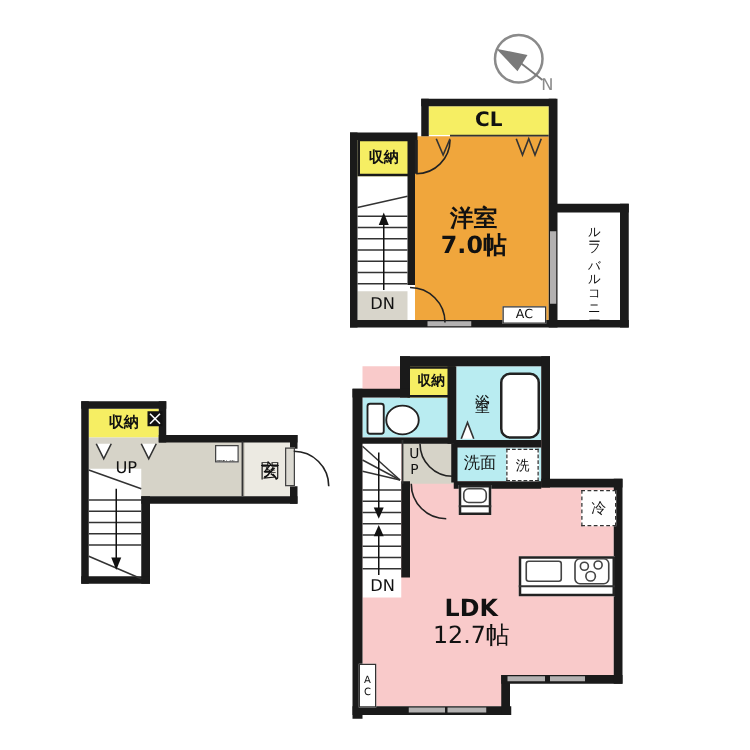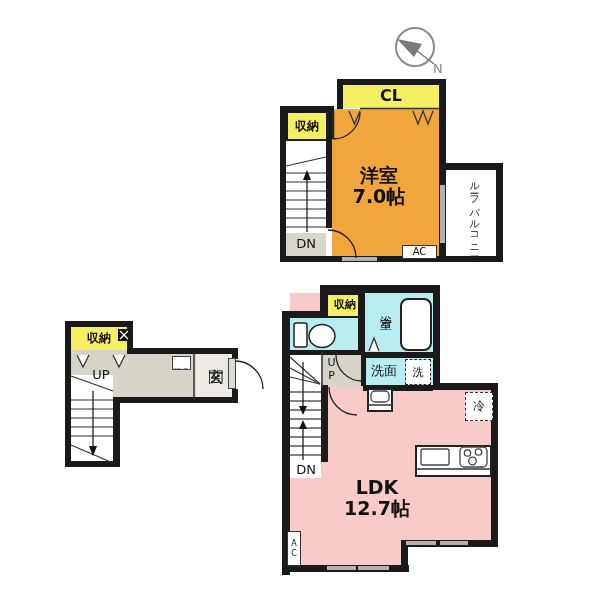--- a/index.html
+++ b/index.html
@@ -219,15 +219,15 @@
   <div class="lbl c" style="left:99px;top:338px;font-size:12px;font-weight:600;">収納</div>
   <div class="lbl c" style="left:101px;top:375px;font-size:13px;">UP</div>
   <div class="lbl v" style="left:206px;top:356px;width:17px;height:38px;font-size:15px;letter-spacing:2px;">玄関</div>
 
   <div class="lbl c" style="left:345px;top:305px;font-size:11px;font-weight:600;">収納</div>
   <div class="lbl v" style="left:377px;top:306px;width:15px;height:36px;font-size:12px;letter-spacing:2px;">浴室</div>
   <div class="lbl c" style="left:384px;top:371px;font-size:13px;">洗面</div>
   <div class="lbl vu" style="left:324px;top:356px;width:13px;height:28px;font-size:11px;">UP</div>
   <div class="lbl c" style="left:306px;top:470px;font-size:13px;">DN</div>
   <div class="lbl c" style="left:377px;top:488px;font-size:19px;font-weight:600;">LDK</div>
-  <div class="lbl c" style="left:377px;top:509px;font-size:19px;font-weight:700;">12.7帖</div>
+  <div class="lbl c" style="left:377px;top:509px;font-size:19px;font-weight:400;">12.7帖</div>
 
 </div>
 
 </body></html>

